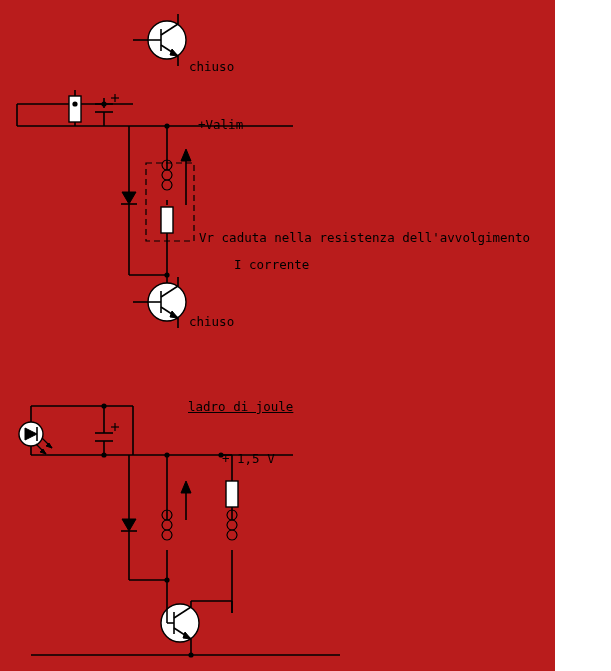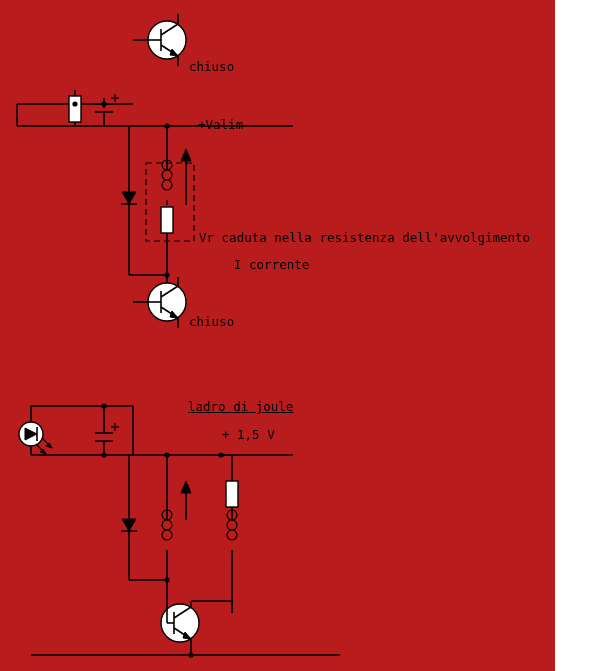--- a/index.html
+++ b/index.html
@@ -252,15 +252,15 @@
 
 
   <div class="lbl" style="left:199px; top:231px;">Vr caduta nella resistenza dell'avvolgimento</div>
 
   <div class="lbl" style="left:199px; top:258px;margin-left:35px;">I corrente</div>
 
   <div class="lbl" style="left:189px; top:315px;">chiuso</div>
 
   <div class="lbl" style="left:188px; top:400px;text-decoration:underline;">ladro di joule</div>
 
-  <div class="lbl" style="left:222px; top:428px;">+ 1,5 V</div>
+  <div class="lbl" style="left:222px; top:452px;">+ 1,5 V</div>
 
 </div>
 
 </body></html>

